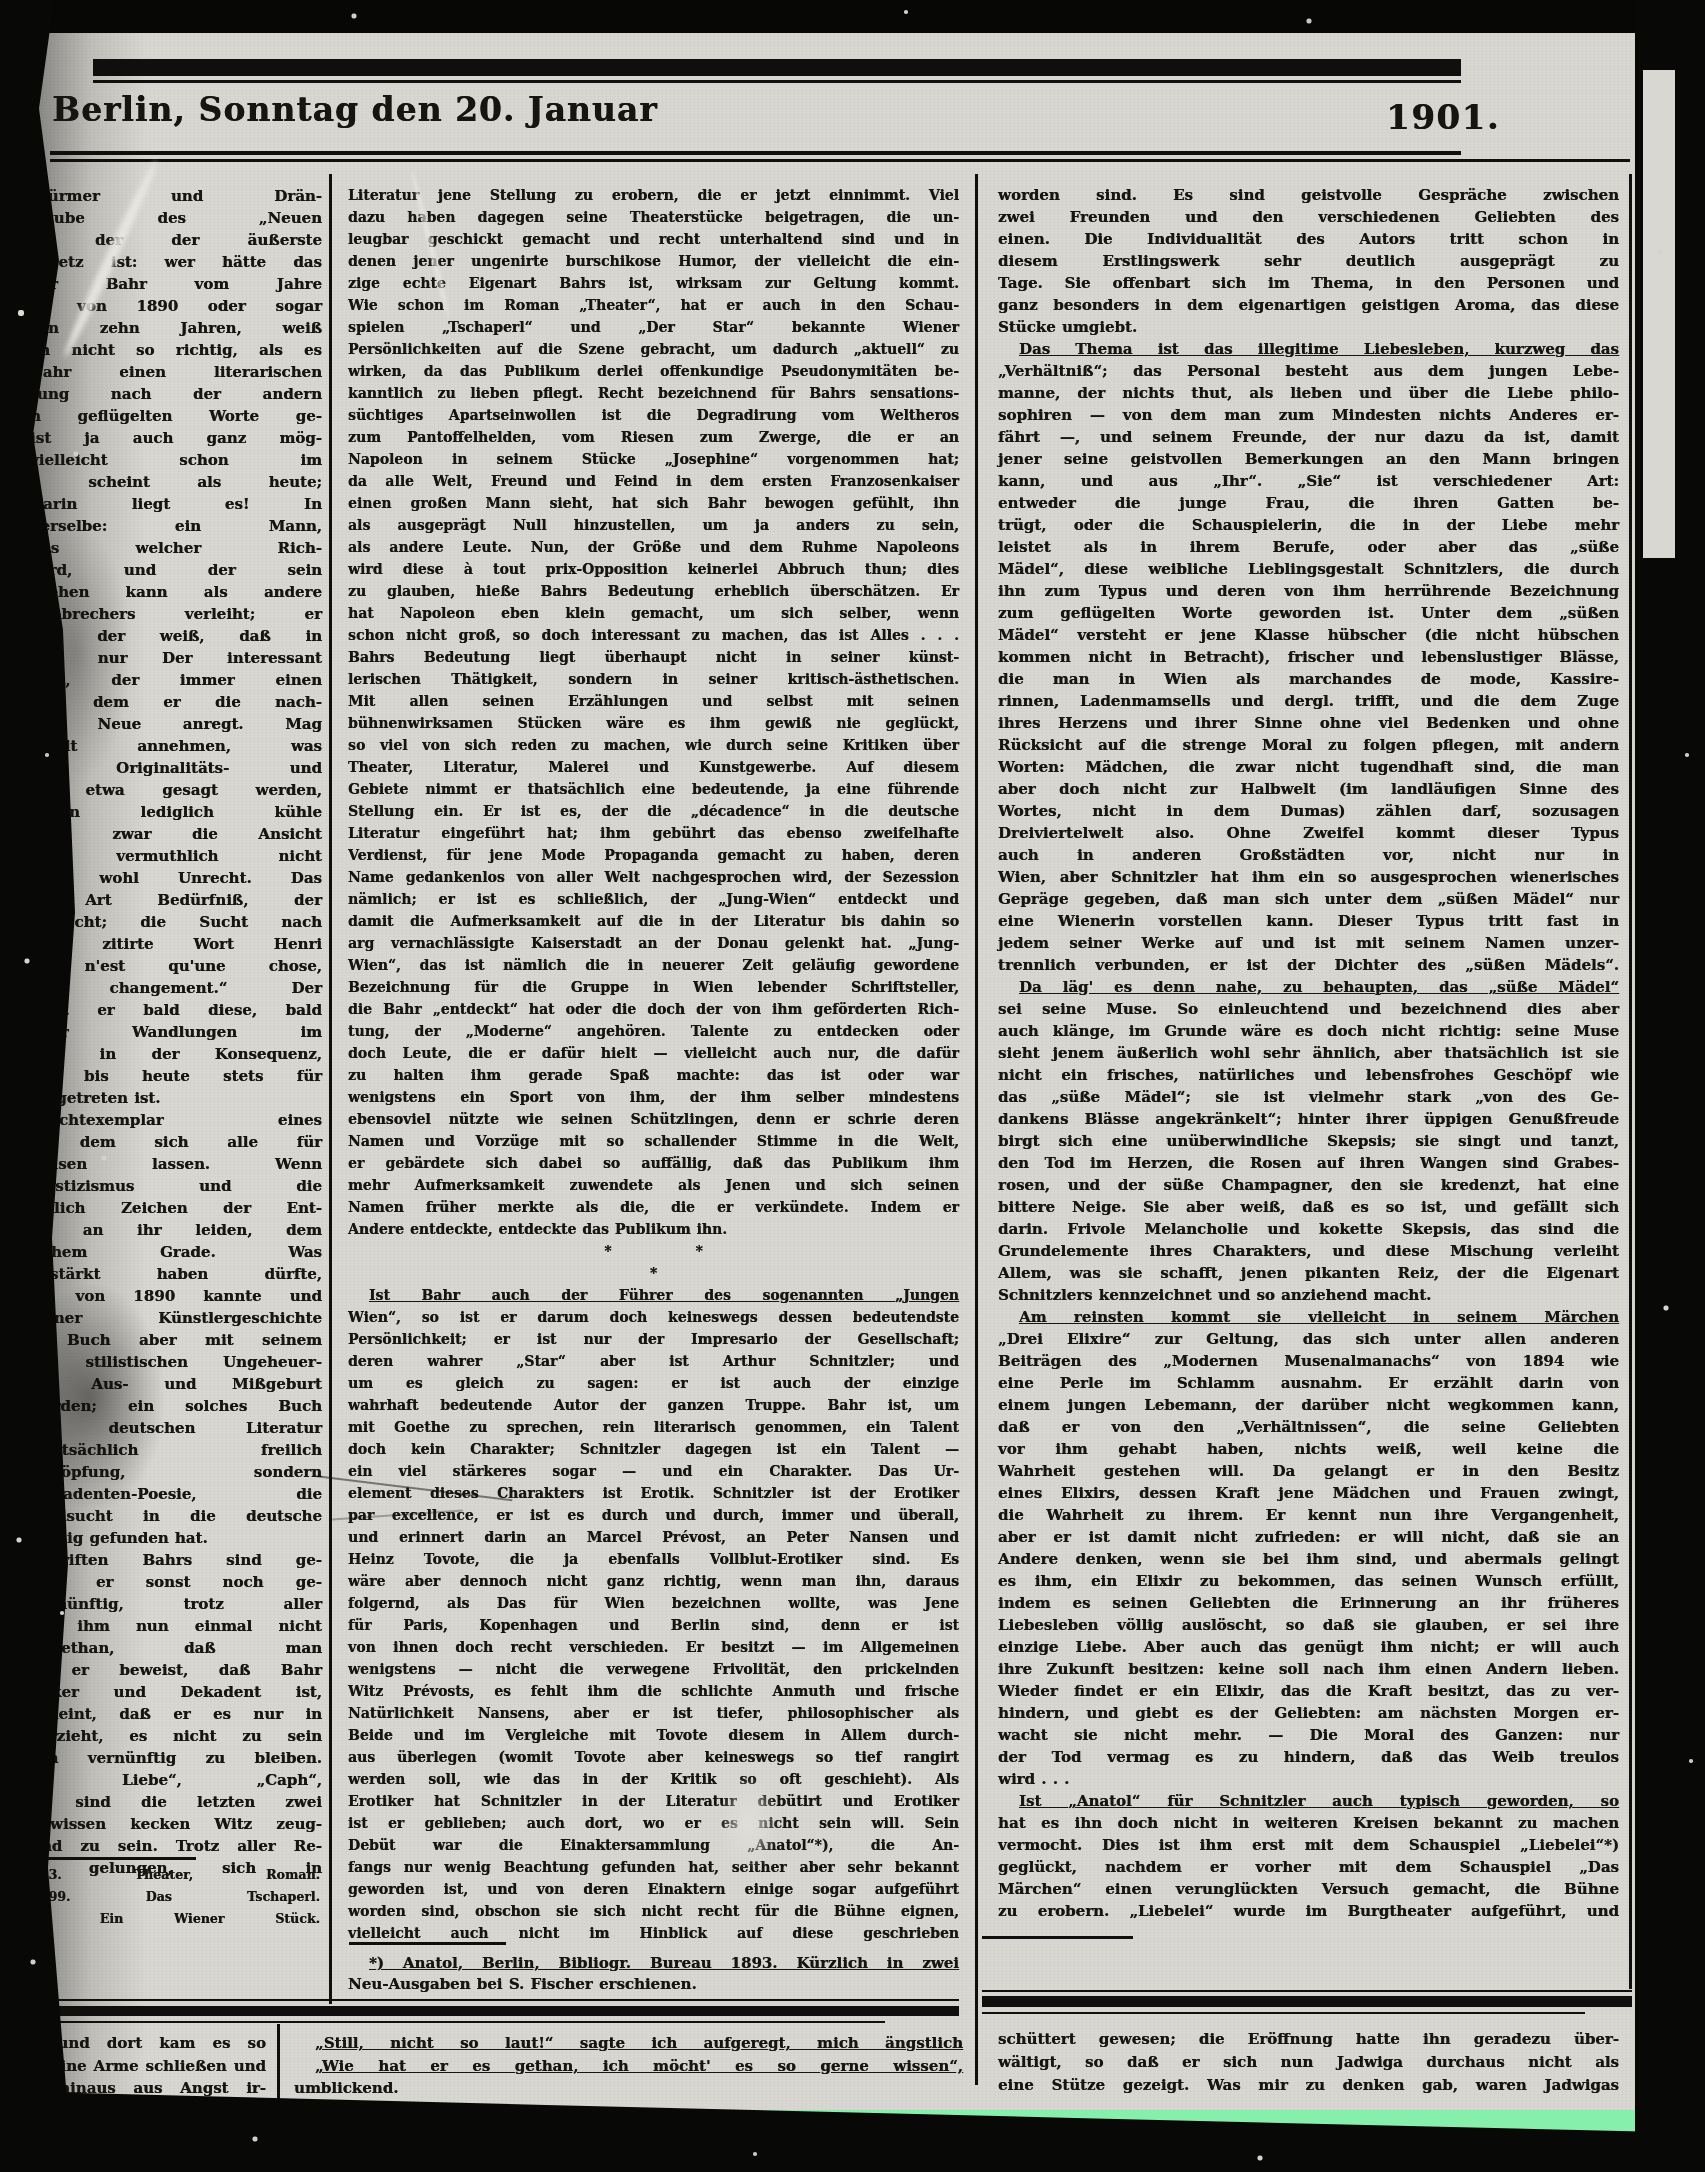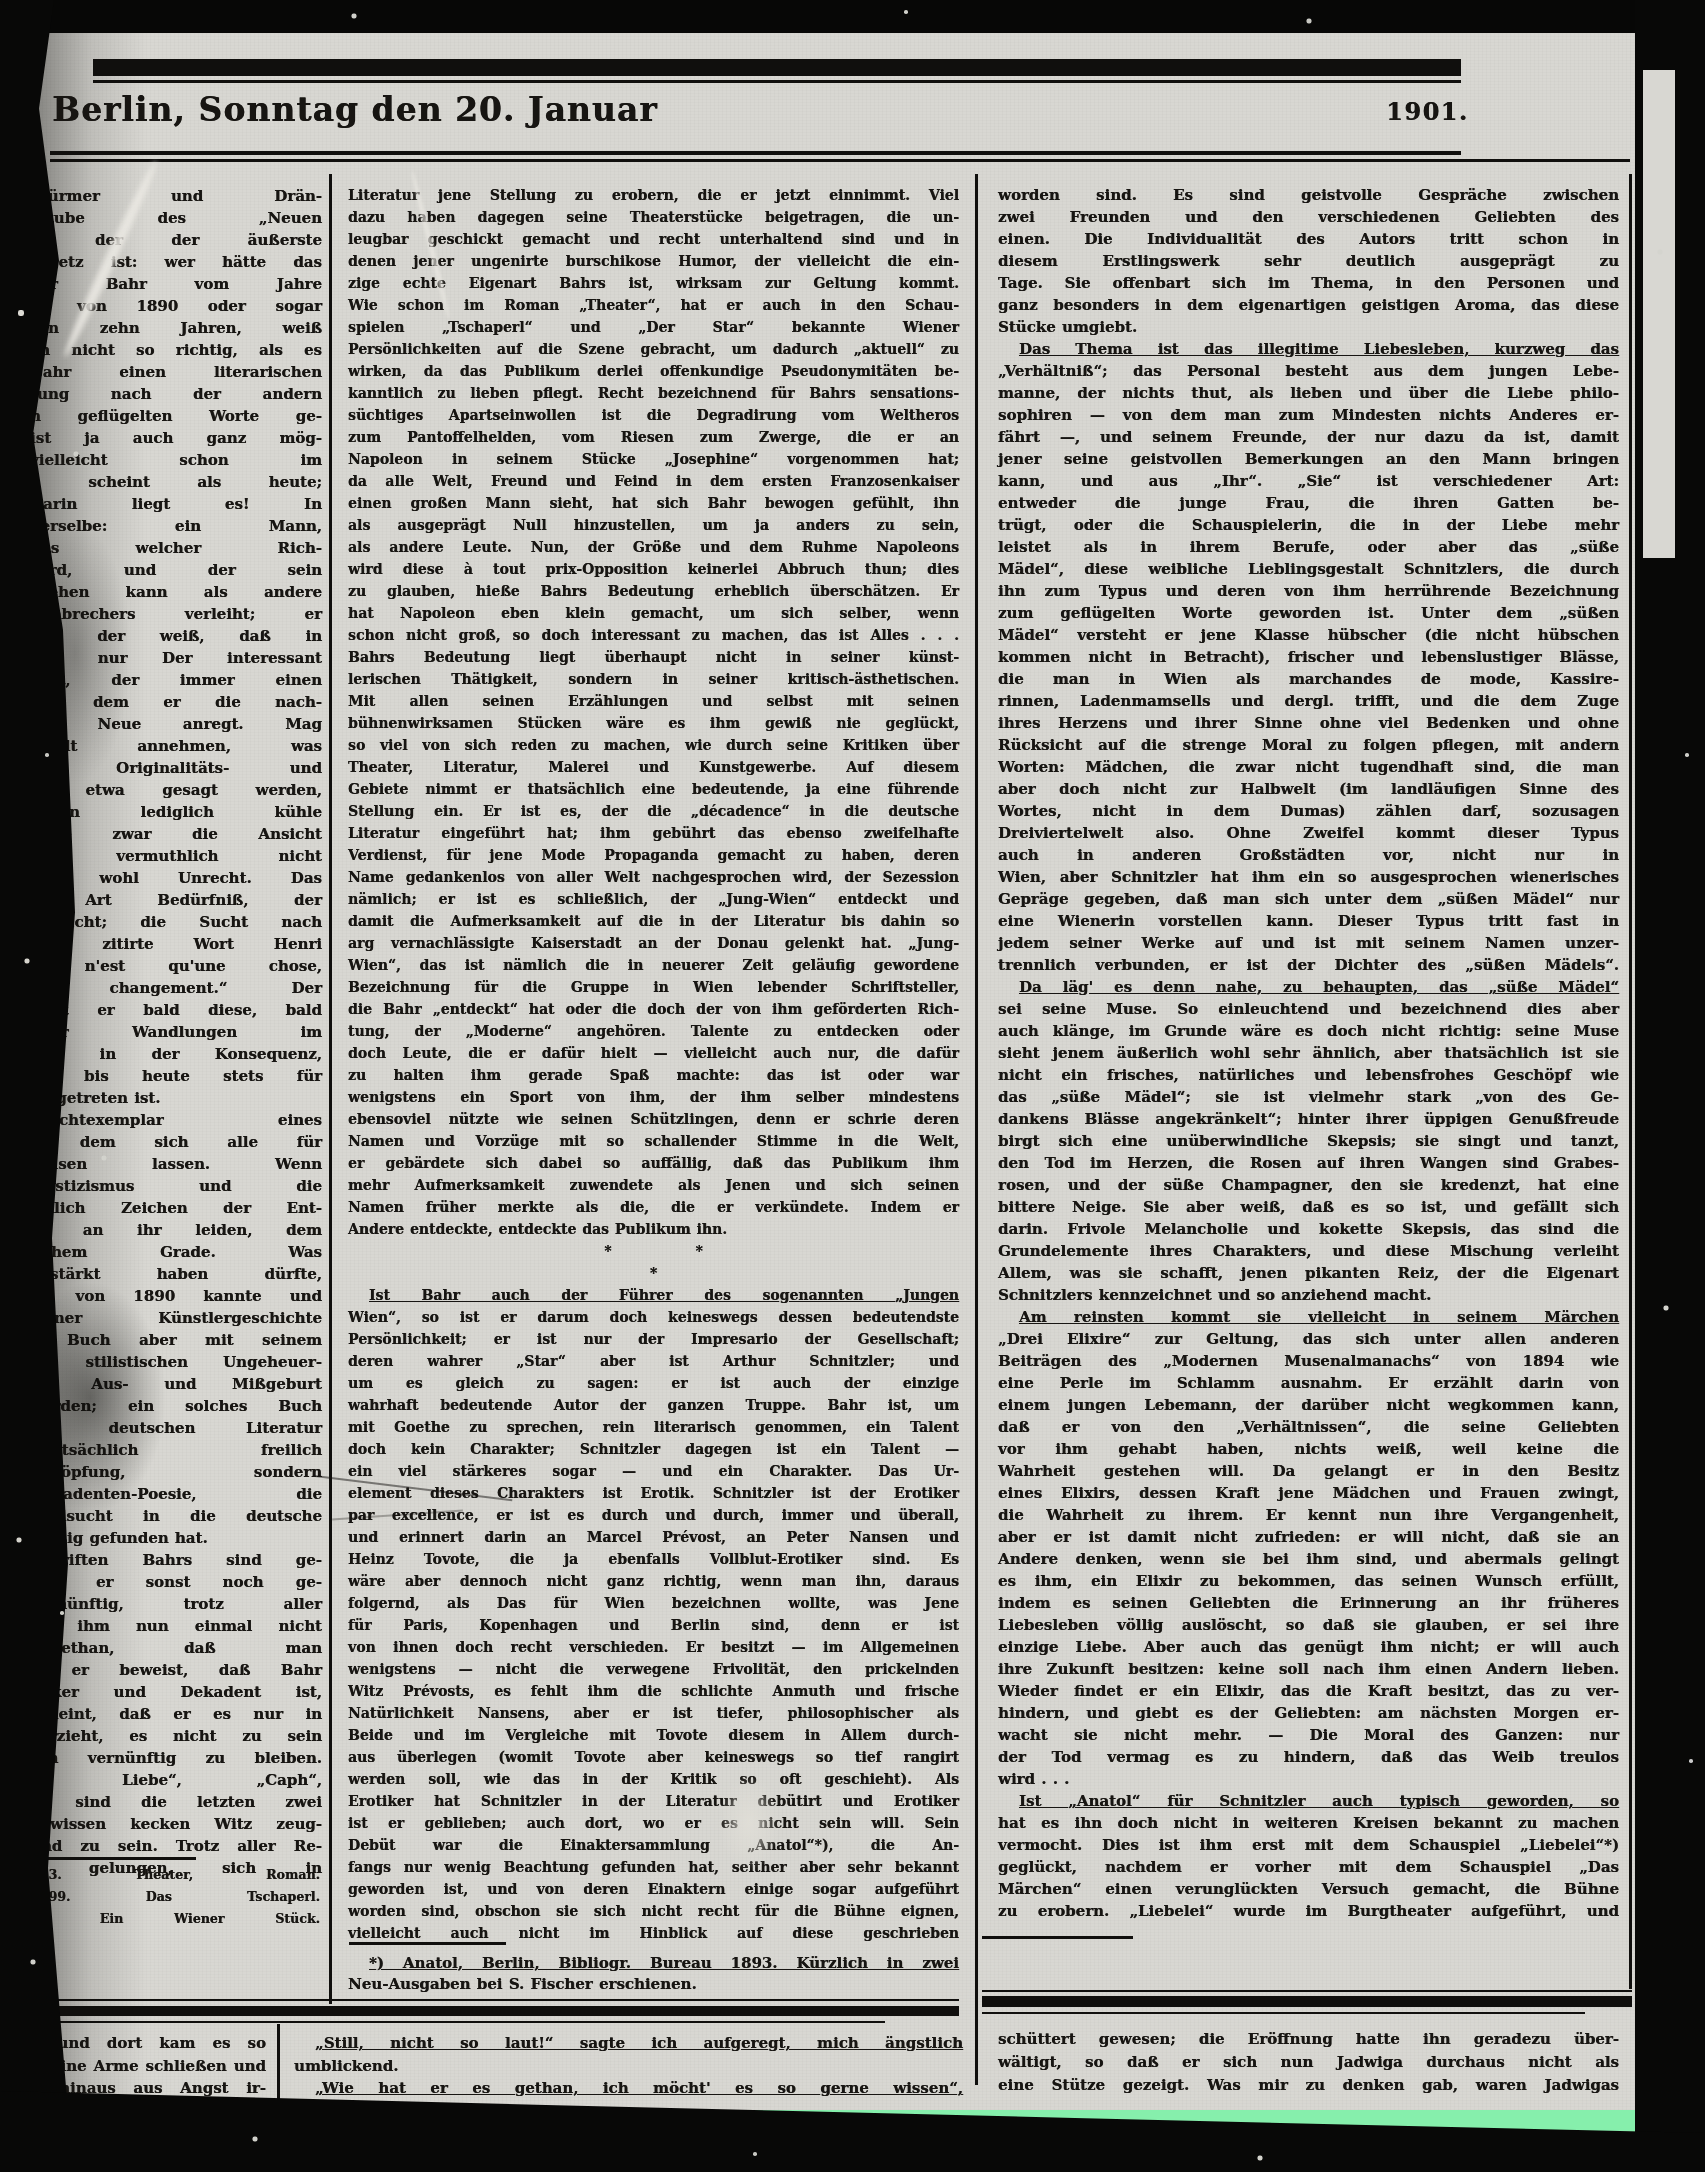--- a/index.html
+++ b/index.html
@@ -51,21 +51,21 @@
   .fnrule3{left:982px;top:1936px;width:151px;height:3px;}
   .divrule-l{left:30px;top:2006px;width:929px;height:10px;}
   .divrule-l2{left:30px;top:1999px;width:929px;height:2px;}
   .divrule-l3{left:30px;top:2021px;width:855px;height:2px;}
   .divrule-r{left:982px;top:1996px;width:650px;height:11px;}
   .divrule-r2{left:982px;top:1990px;width:650px;height:2px;}
   .divrule-r3{left:982px;top:2012px;width:603px;height:2px;}
   
   .masthead-date{position:absolute;left:52px;top:90px;font-size:33px;font-weight:bold;letter-spacing:1px;
      white-space:nowrap;text-shadow:0.5px 0 0 #171512;}
-  .masthead-year{position:absolute;left:1386px;top:97px;font-size:24px;font-weight:bold;letter-spacing:1.5px;
+  .masthead-year{position:absolute;left:1386px;top:97px;font-size:34px;font-weight:bold;letter-spacing:1.5px;
      text-shadow:0.5px 0 0 #171512;text-align:right;}
   
   .col{position:absolute;font-weight:bold;text-shadow:0.3px 0 0 rgba(23,21,18,.85);word-spacing:1px;}
   .ln{text-align:justify;text-align-last:justify;}
   .ln.e{text-align-last:left;}
   .ln.c{text-align:center;text-align-last:center;}
   .ln.i{padding-left:21px;text-decoration:underline;}
   .body-l{left:30px;top:185px;width:292px;font-size:15px;line-height:22px;}
   .body-m{left:348px;top:184px;width:611px;font-size:14px;line-height:22px;}
   .body-r{left:998px;top:184px;width:621px;font-size:15px;line-height:22px;}
@@ -357,22 +357,22 @@
   <div class="rule divrule-r"></div>
   <div class="rule divrule-r3"></div>
 
   <div class="col bot-l">
       <div class="ln">, und dort kam es so</div>
       <div class="ln">meine Arme schließen und</div>
       <div class="ln">f hinaus aus Angst ir-</div>
     </div>
   <div class="col bot-m">
       <div class="ln i">„Still, nicht so laut!“ sagte ich aufgeregt, mich ängstlich</div>
+      <div class="ln i">„Wie hat er es gethan, ich möcht' es so gerne wissen“,</div>
       <div class="ln e">umblickend.</div>
-      <div class="ln i">„Wie hat er es gethan, ich möcht' es so gerne wissen“,</div>
     </div>
   <div class="col bot-r">
       <div class="ln">schüttert gewesen; die Eröffnung hatte ihn geradezu über-</div>
       <div class="ln">wältigt, so daß er sich nun Jadwiga durchaus nicht als</div>
       <div class="ln">eine Stütze gezeigt. Was mir zu denken gab, waren Jadwigas</div>
     </div>
 
   <div class="smudge m1"></div>
   <div class="smudge m2"></div>
   <div class="crease c1"></div>

